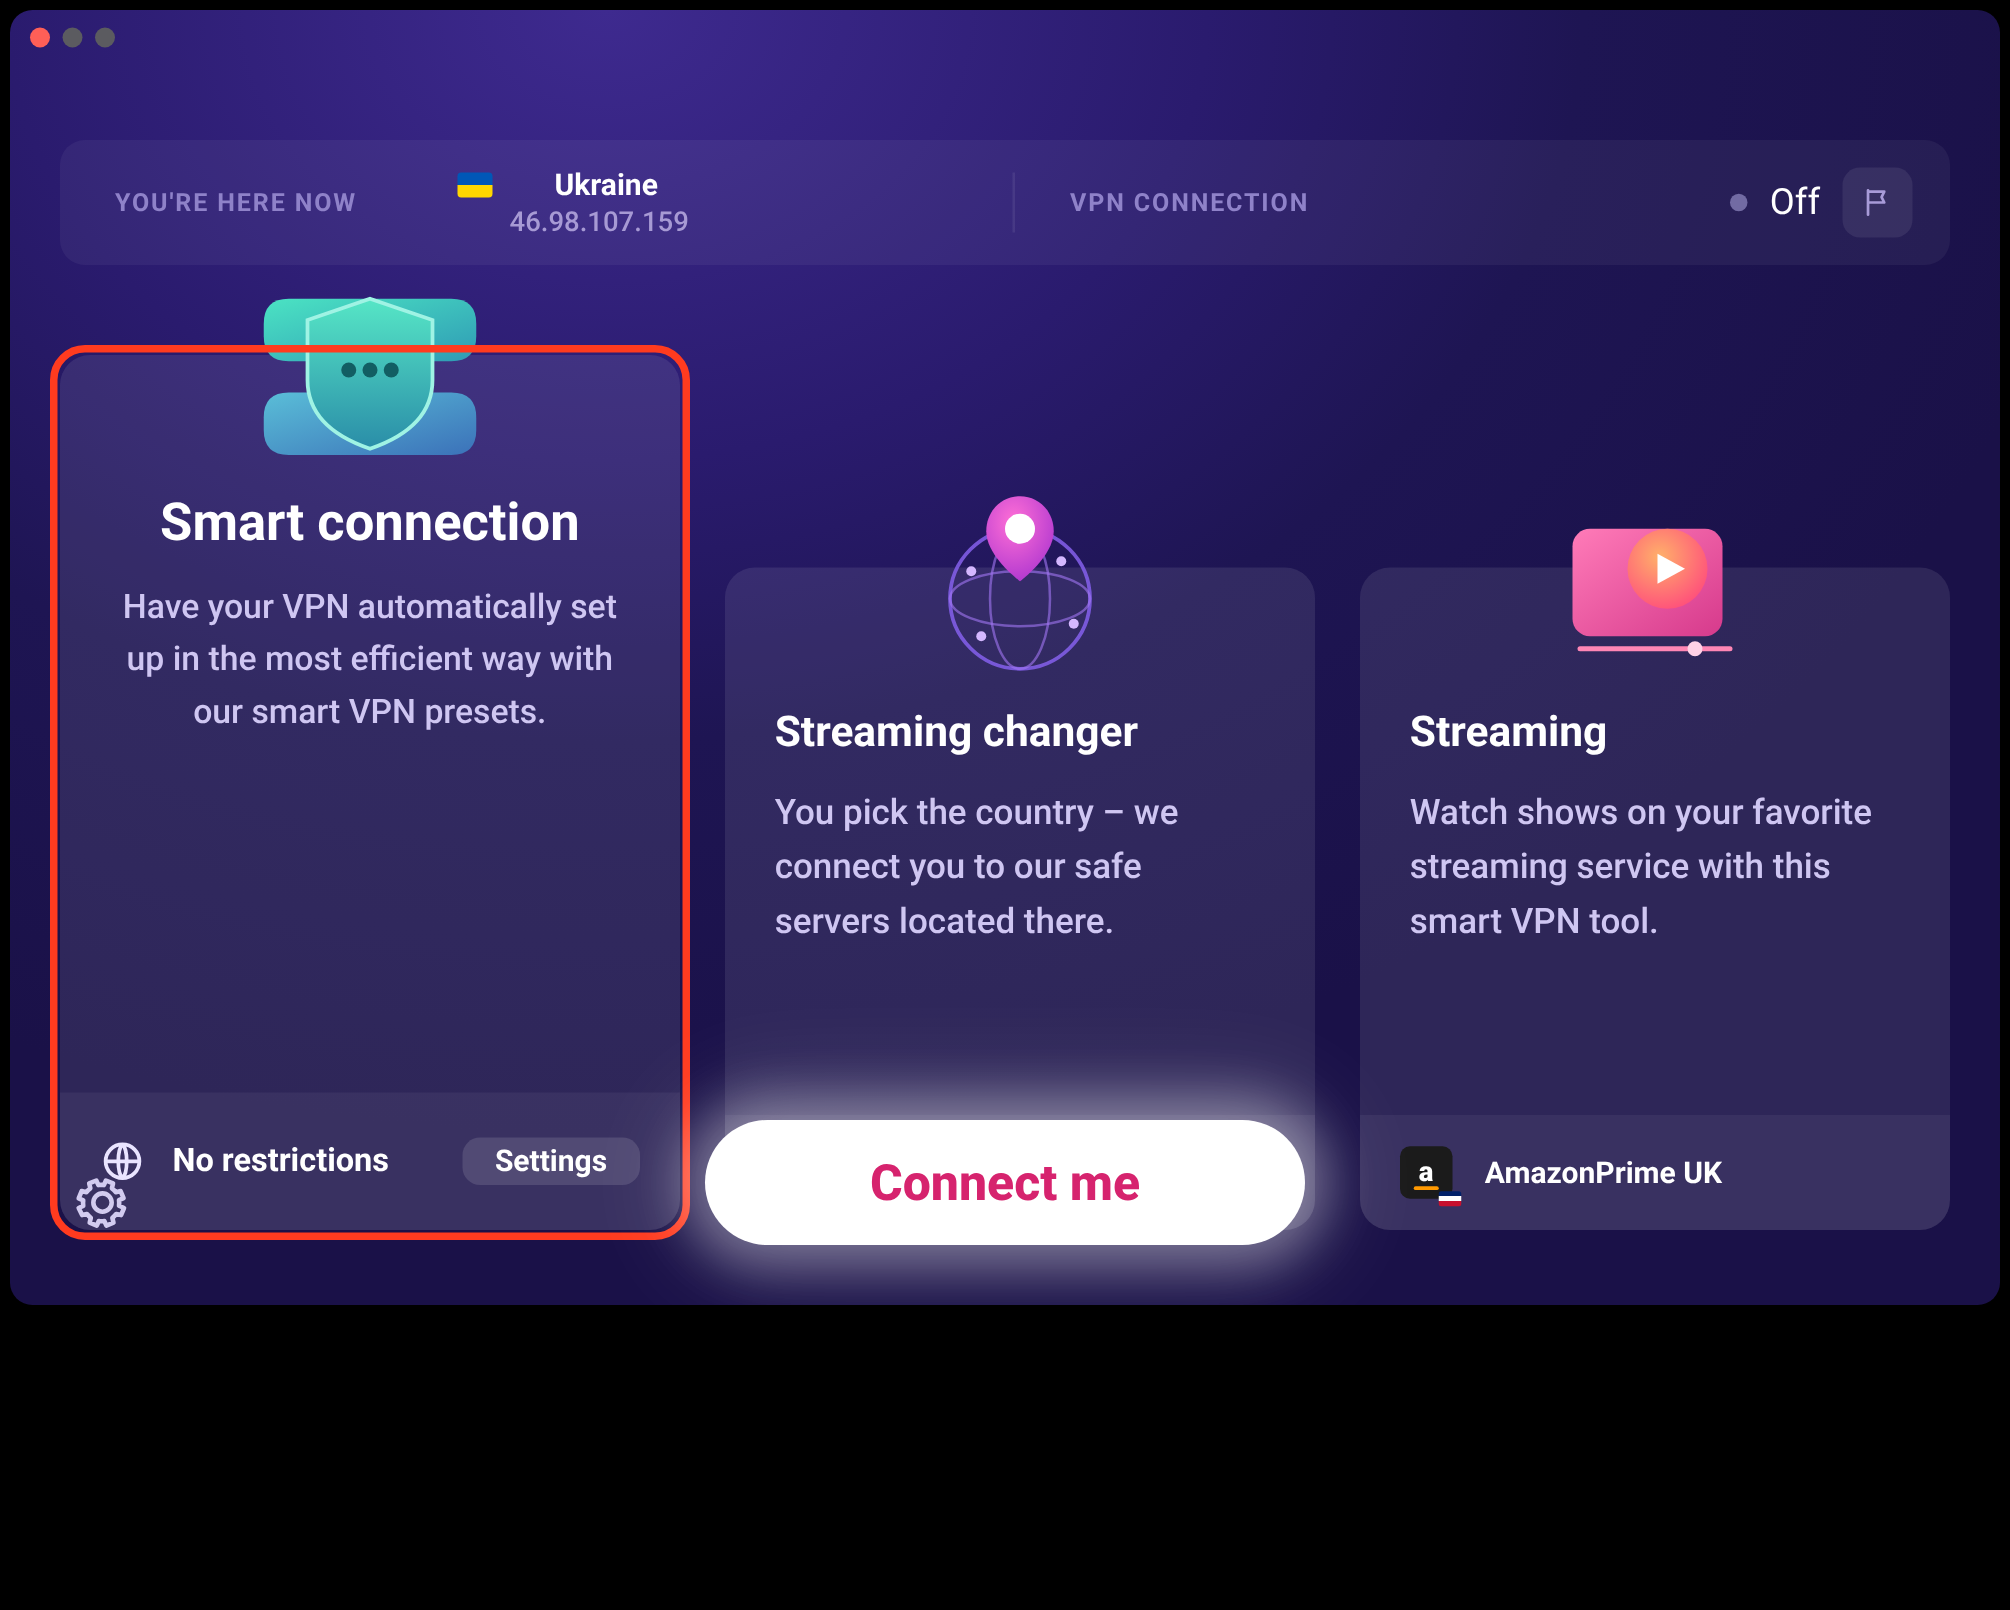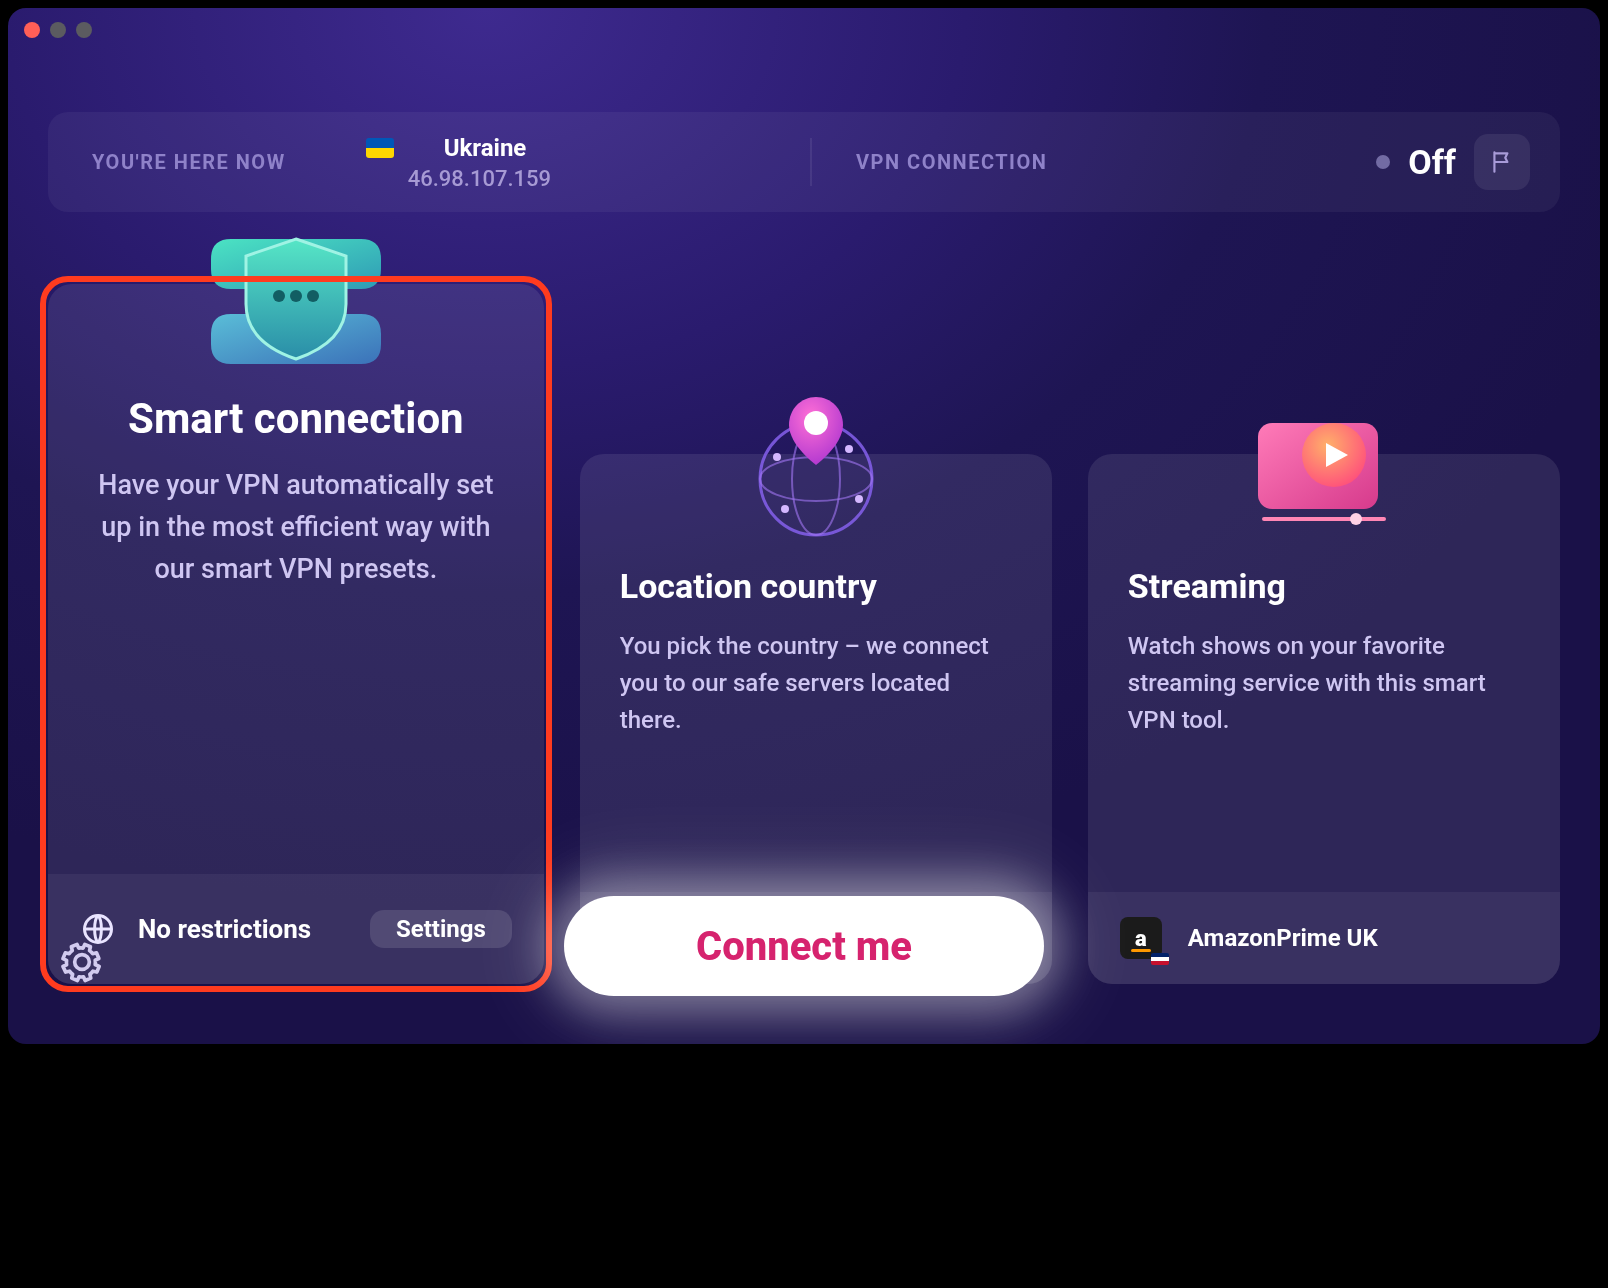--- a/index.html
+++ b/index.html
@@ -16,37 +16,37 @@
   .sb-left{flex:1;display:flex;align-items:center;padding:0 44px;gap:80px;}
   .sb-label{color:#8f82c9;font-size:20px;font-weight:700;letter-spacing:1.5px;}
   .sb-loc{display:flex;flex-direction:column;gap:4px;align-items:flex-start;}
   .sb-loc-row{display:flex;align-items:center;gap:14px;}
   .sb-country{color:#fff;font-size:24px;font-weight:700;margin-left:36px;}
   .sb-ip{color:#a79ad4;font-size:22px;font-weight:500;padding-left:42px;}
   .sb-div{width:2px;height:48px;background:rgba(255,255,255,0.08);}
   .sb-right{flex:1;display:flex;align-items:center;justify-content:space-between;padding:0 30px 0 44px;}
   .sb-state{display:flex;align-items:center;gap:18px;}
   .sb-dot{width:14px;height:14px;border-radius:50%;background:#726ba3;}
-  .sb-off{color:#fff;font-size:34px;font-weight:700;}
+  .sb-off{color:#fff;font-size:29px;font-weight:400;}
   .sb-flag{width:56px;height:56px;border-radius:14px;background:rgba(255,255,255,0.08);display:flex;align-items:center;justify-content:center;}
   .flag-ua{width:28px;height:20px;border-radius:3px;background:linear-gradient(#0057b7 50%,#ffd700 50%);}
   
   .cards{display:flex;gap:36px;margin-top:72px;align-items:flex-end;}
   .card{border-radius:24px;background:rgba(255,255,255,0.09);display:flex;flex-direction:column;position:relative;}
   .card-sm{flex:1;height:530px;}
   .card-lg{flex:1.05;height:700px;text-align:center;}
   .card-illust{height:190px;display:flex;align-items:center;justify-content:center;margin-top:-90px;}
   .card-sm .card-illust{height:160px;margin-top:-70px;}
   .card-body{padding:0 46px;flex:1;}
   .card-sm .card-body{padding:0 40px;}
   .card-title{color:#fff;font-weight:700;margin:10px 0 22px;}
   .card-lg .card-title{font-size:42px;}
   .card-sm .card-title{font-size:34px;margin-top:22px;}
   .card-desc{color:#cfc6f2;font-size:27px;line-height:1.55;font-weight:500;}
-  .card-sm .card-desc{font-size:24px;}
+  .card-sm .card-desc{font-size:28px;}
   .card-foot{background:rgba(255,255,255,0.055);border-radius:0 0 24px 24px;display:flex;align-items:center;padding:0 32px;}
   .card-lg .card-foot{height:110px;justify-content:space-between;}
   .card-sm .card-foot{height:92px;gap:26px;}
   .foot-left{display:flex;align-items:center;gap:22px;}
   .foot-text{color:#fff;font-size:26px;font-weight:700;}
   .card-sm .foot-text{font-size:24px;}
   .btn-pill{background:rgba(255,255,255,0.12);color:#fff;border-radius:14px;padding:5px 26px;font-size:24px;font-weight:700;cursor:pointer;}
   .highlight{position:absolute;inset:-8px;border:6px solid #ff3b1f;border-radius:28px;pointer-events:none;}
   
   .flag-il{width:50px;height:36px;border-radius:5px;background:#fff;position:relative;}
@@ -168,21 +168,21 @@
             <ellipse cx="85" cy="100" rx="24" ry="56" fill="none" stroke="#a277f4" stroke-width="2" opacity="0.6"></ellipse>
             <circle cx="46" cy="78" r="4" fill="#d4b7ff"></circle>
               <circle cx="118" cy="70" r="4" fill="#d4b7ff"></circle>
             <circle cx="128" cy="120" r="4" fill="#d4b7ff"></circle>
               <circle cx="54" cy="130" r="4" fill="#d4b7ff"></circle>
             <path d="M85 18 C100 18 112 30 112 46 C112 66 85 86 85 86 C85 86 58 66 58 46 C58 30 70 18 85 18 Z" fill="url(#gP)"></path>
             <circle cx="85" cy="44" r="12" fill="#fff"></circle>
           </svg>
         </div>
         <div class="card-body">
-          <div class="card-title">Location country</div>
+          <div class="card-title">Streaming changer</div>
           <div class="card-desc">You pick the country – we connect you to our safe servers located there.</div>
         </div>
         <div class="card-foot">
           <div class="flag-il">
               <span class="star">✡</span>
             </div>
           <span class="foot-text">Israel</span>
         </div>
       </div>
 

